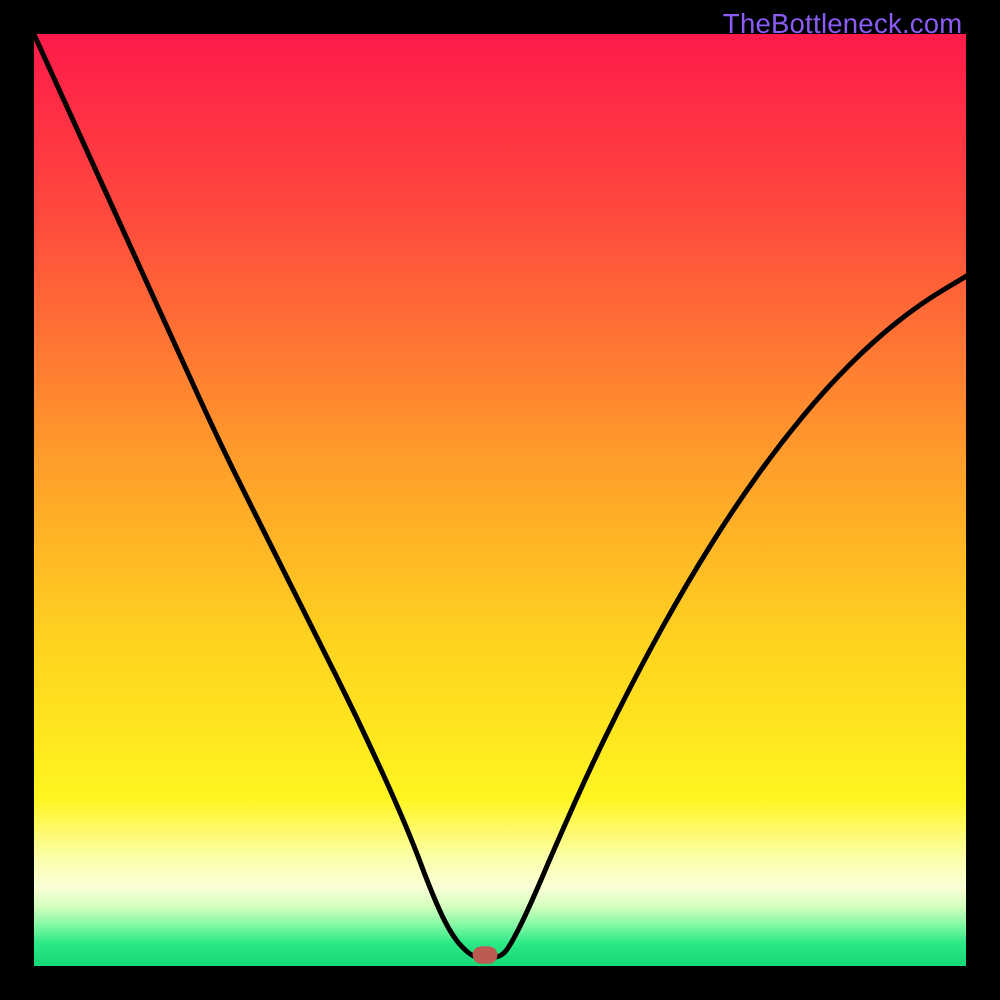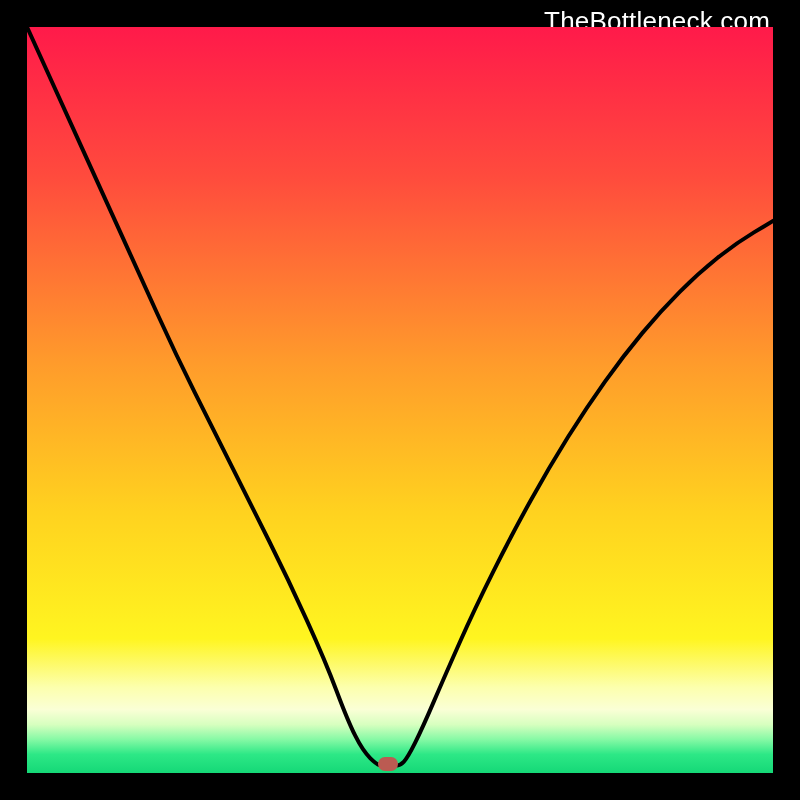--- a/index.html
+++ b/index.html
@@ -27,22 +27,22 @@
   }
   .gradient {
     position: absolute;
     left: 0; top: 0;
     width: 100%; height: 100%;
   }
   .watermark {
     position: absolute;
     top: 6px;
     right: 30px;
-    color: #ffffff;
-    font-size: 26px;
+    color: #8b5cf6;
+    font-size: 22px;
     letter-spacing: 0.2px;
     font-weight: 400;
   }
   svg.curve {
     position: absolute;
     left: 0; top: 0;
     width: 100%; height: 100%;
   }
   .marker {
     position: absolute;

